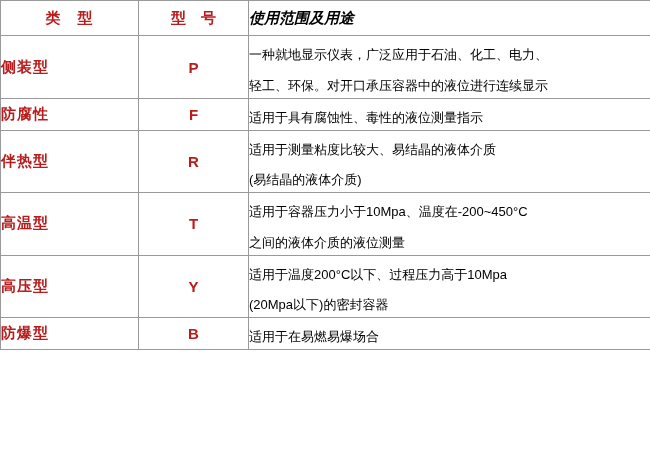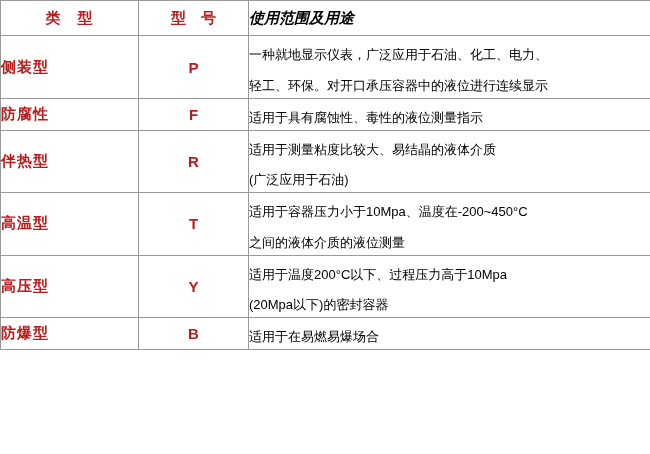--- a/index.html
+++ b/index.html
@@ -101,21 +101,21 @@
       <td class="cell-desc">
         <span class="line">适用于具有腐蚀性、毒性的液位测量指示</span>
       </td>
     </tr>
 
     <tr>
       <td class="cell-type">伴热型</td>
       <td class="cell-model">R</td>
       <td class="cell-desc">
         <span class="line">适用于测量粘度比较大、易结晶的液体介质</span>
-        <span class="line">(广泛应用于石油)</span>
+        <span class="line">(易结晶的液体介质)</span>
       </td>
     </tr>
 
     <tr>
       <td class="cell-type">高温型</td>
       <td class="cell-model">T</td>
       <td class="cell-desc">
         <span class="line">适用于容器压力小于10Mpa、温度在-200~450°C</span>
         <span class="line">之间的液体介质的液位测量</span>
       </td>

